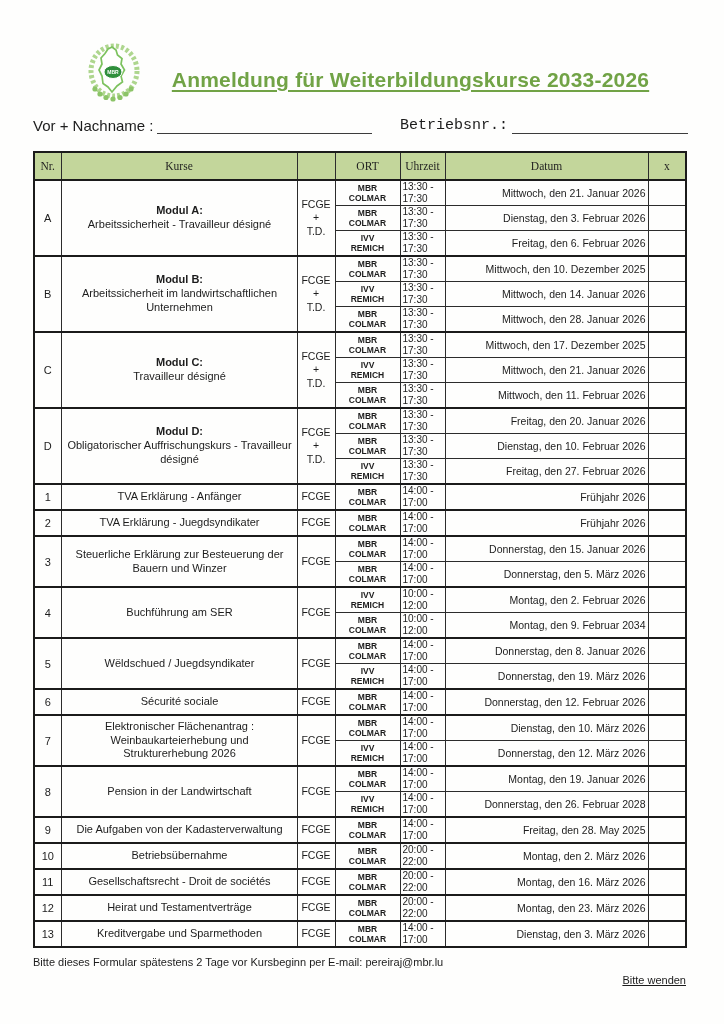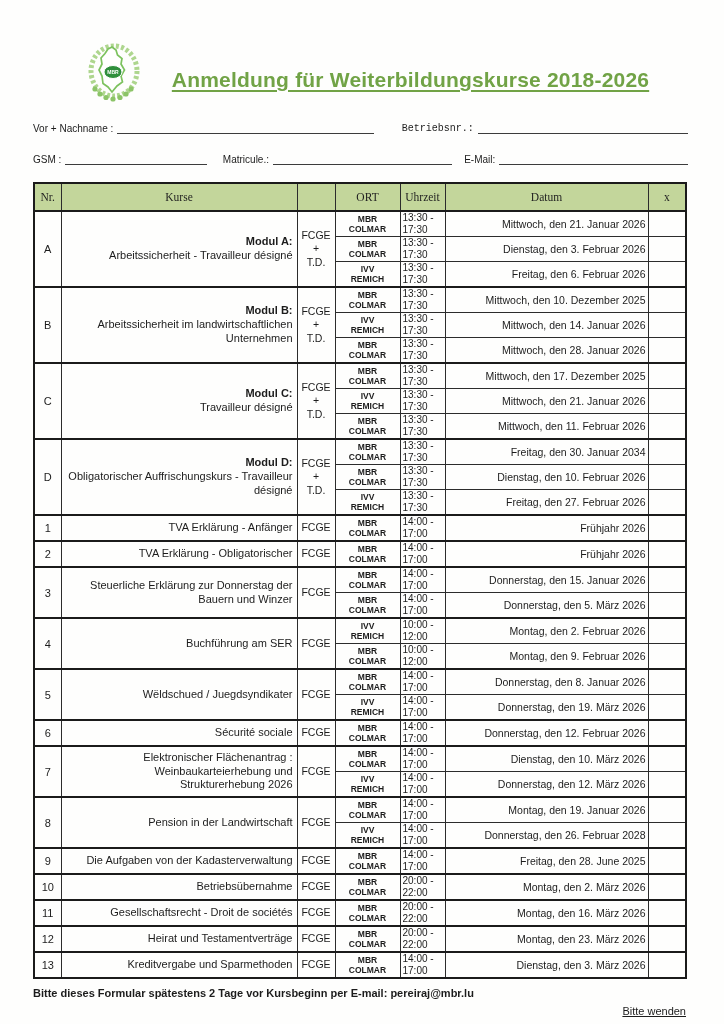--- a/index.html
+++ b/index.html
@@ -15,21 +15,21 @@
   .logo{width:66px;height:64px;margin-left:48px;flex:0 0 auto;}
   .title-wrap{flex:1;text-align:center;padding-top:26px;padding-right:14px;}
   .title{
     font-size:21px;font-weight:bold;color:#71a346;
     text-decoration:underline;text-decoration-thickness:2px;text-underline-offset:3px;
     letter-spacing:.2px;white-space:nowrap;
   }
   
   .form-area{margin-top:14px;}
   .form-row{display:flex;align-items:flex-end;margin-bottom:17px;height:14px;}
-  .flabel{font-size:10px;white-space:nowrap;padding-right:4px;}
+  .flabel{font-size:15px;white-space:nowrap;padding-right:4px;}
   .line{border-bottom:1.2px solid #3c3c3c;height:13px;display:block;}
   .g-name{flex:122;}
   .g-betr{flex:100;}
   .g-addr{flex:1;}
   .g-gsm{flex:75;}
   .g-matr{flex:95;}
   .g-mail{flex:100;}
   .ml28{margin-left:28px;font-family:Liberation Mono, monospace;}
   .ml16{margin-left:16px;}
   .ml12{margin-left:12px;}
@@ -40,29 +40,29 @@
   }
   table.courses th,table.courses td{border:1px solid #2c2c2c;box-sizing:border-box;overflow:hidden;}
   table.courses thead th{
     background:#c3d69b;height:28px;
     font-family:"Liberation Serif",serif;font-weight:normal;font-size:11.5px;color:#1f1f1f;
     border-bottom:2px solid #1b1b1b;padding:0 2px;
   }
   tr.block-start td{border-top:2px solid #1b1b1b;}
   td{height:25px;padding:0 2px;vertical-align:middle;}
   td.col-nr{text-align:center;font-size:11px;}
-  td.col-kurse{text-align:right;font-size:11px;line-height:1.25;padding-left:5px;padding-right:4px;}
+  td.col-kurse{text-align:center;font-size:11px;line-height:1.25;padding-left:5px;padding-right:4px;}
   td.col-kurse .bold{font-weight:bold;}
   td.col-fcge{text-align:center;font-size:10.5px;line-height:1.25;margin-top:16px;}
   td.col-ort{text-align:center;font-size:8.5px;font-weight:bold;line-height:1.2;}
   td.col-time{text-align:left;font-size:10px;font-weight:normal;line-height:1.2;}
   td.col-datum{text-align:right;font-size:10.5px;}
   td.col-x{text-align:center;}
   
-  .footer-note{margin-top:8px;font-size:11px;font-weight:bold;}
+  .footer-note{margin-top:8px;font-size:11px;font-weight:normal;}
   .footer-turn{margin-top:6px;text-align:right;font-size:11px;padding-right:2px;text-decoration:underline;}
 </style>
 </head>
 <body>
 
 <div class="page">
 
   <div class="hdr">
     <svg class="logo" viewBox="0 0 66 64">
       <ellipse cx="33" cy="29" rx="23" ry="25" fill="none" stroke="#aed68e" stroke-width="5" stroke-dasharray="3 2.2"></ellipse>
@@ -71,38 +71,30 @@
       <circle cx="25" cy="55.5" r="2.6" fill="#8cc468"></circle>
         <circle cx="32" cy="57" r="2.6" fill="#8cc468"></circle>
       <circle cx="39" cy="55.5" r="2.6" fill="#8cc468"></circle>
         <circle cx="45" cy="52" r="2.6" fill="#8cc468"></circle>
       <circle cx="50" cy="47" r="2.6" fill="#8cc468"></circle>
       <path d="M31,5 L35,8 36.5,13 41,16.5 40,22 43.5,28 40,34 41.5,40 36,44 31,50 27,45 22,41.5 21,34 18,28 21,22 20,16 24,11.5 27,7 Z" fill="#ffffff" stroke="#7cc25e" stroke-width="1.7"></path>
       <ellipse cx="32" cy="30" rx="9" ry="6.5" fill="#2f8f3c" stroke="#ffffff" stroke-width="1"></ellipse>
       <text x="32" y="32.2" text-anchor="middle" font-size="5" font-weight="bold" fill="#ffffff">MBR</text>
     </svg>
     <div class="title-wrap">
-      <span class="title">Anmeldung für Weiterbildungskurse 2018-2026</span>
+      <span class="title">Anmeldung für Weiterbildungskurse 2033-2026</span>
     </div>
   </div>
 
   <div class="form-area">
     <div class="form-row">
       <span class="flabel">Vor + Nachname :</span>
       <span class="line g-name"></span>
       <span class="flabel ml28">Betriebsnr.:</span>
       <span class="line g-betr"></span>
-    </div>
-    <div class="form-row">
-      <span class="flabel">GSM :</span>
-      <span class="line g-gsm"></span>
-      <span class="flabel ml16">Matricule.:</span>
-      <span class="line g-matr"></span>
-      <span class="flabel ml12">E-Mail:</span>
-      <span class="line g-mail"></span>
     </div>
   </div>
 
   <table class="courses">
     <colgroup>
       <col style="width:27px">
         <col style="width:236px">
         <col style="width:38px">
       <col style="width:65px">
         <col style="width:45px">
@@ -271,21 +263,21 @@
             <div>T.D.</div>
           </td>
           <td class="col-ort">
             <div>MBR</div>
             <div>COLMAR</div>
           </td>
           <td class="col-time">
             <div>13:30 -</div>
             <div>17:30</div>
           </td>
-          <td class="col-datum">Freitag, den 30. Januar 2034</td>
+          <td class="col-datum">Freitag, den 20. Januar 2026</td>
           <td class="col-x"></td>
         </tr>
         <tr>
           <td class="col-ort">
             <div>MBR</div>
             <div>COLMAR</div>
           </td>
           <td class="col-time">
             <div>13:30 -</div>
             <div>17:30</div>
@@ -320,40 +312,40 @@
           <td class="col-time">
             <div>14:00 -</div>
             <div>17:00</div>
           </td>
           <td class="col-datum">Frühjahr 2026</td>
           <td class="col-x"></td>
         </tr>
         <tr class="block-start">
           <td class="col-nr" rowspan="1">2</td>
           <td class="col-kurse" rowspan="1">
-            <div>TVA Erklärung - Obligatorischer</div>
+            <div>TVA Erklärung - Juegdsyndikater</div>
           </td>
           <td class="col-fcge" rowspan="1">
             <div>FCGE</div>
           </td>
           <td class="col-ort">
             <div>MBR</div>
             <div>COLMAR</div>
           </td>
           <td class="col-time">
             <div>14:00 -</div>
             <div>17:00</div>
           </td>
           <td class="col-datum">Frühjahr 2026</td>
           <td class="col-x"></td>
         </tr>
         <tr class="block-start">
           <td class="col-nr" rowspan="2">3</td>
           <td class="col-kurse" rowspan="2">
-            <div>Steuerliche Erklärung zur Donnerstag der Bauern und Winzer</div>
+            <div>Steuerliche Erklärung zur Besteuerung der Bauern und Winzer</div>
           </td>
           <td class="col-fcge" rowspan="2">
             <div>FCGE</div>
           </td>
           <td class="col-ort">
             <div>MBR</div>
             <div>COLMAR</div>
           </td>
           <td class="col-time">
             <div>14:00 -</div>
@@ -395,21 +387,21 @@
         </tr>
         <tr>
           <td class="col-ort">
             <div>MBR</div>
             <div>COLMAR</div>
           </td>
           <td class="col-time">
             <div>10:00 -</div>
             <div>12:00</div>
           </td>
-          <td class="col-datum">Montag, den 9. Februar 2026</td>
+          <td class="col-datum">Montag, den 9. Februar 2034</td>
           <td class="col-x"></td>
         </tr>
         <tr class="block-start">
           <td class="col-nr" rowspan="2">5</td>
           <td class="col-kurse" rowspan="2">
             <div>Wëldschued / Juegdsyndikater</div>
           </td>
           <td class="col-fcge" rowspan="2">
             <div>FCGE</div>
           </td>
@@ -526,21 +518,21 @@
             <div>FCGE</div>
           </td>
           <td class="col-ort">
             <div>MBR</div>
             <div>COLMAR</div>
           </td>
           <td class="col-time">
             <div>14:00 -</div>
             <div>17:00</div>
           </td>
-          <td class="col-datum">Freitag, den 28. June 2025</td>
+          <td class="col-datum">Freitag, den 28. May 2025</td>
           <td class="col-x"></td>
         </tr>
         <tr class="block-start">
           <td class="col-nr" rowspan="1">10</td>
           <td class="col-kurse" rowspan="1">
             <div>Betriebsübernahme</div>
           </td>
           <td class="col-fcge" rowspan="1">
             <div>FCGE</div>
           </td>

